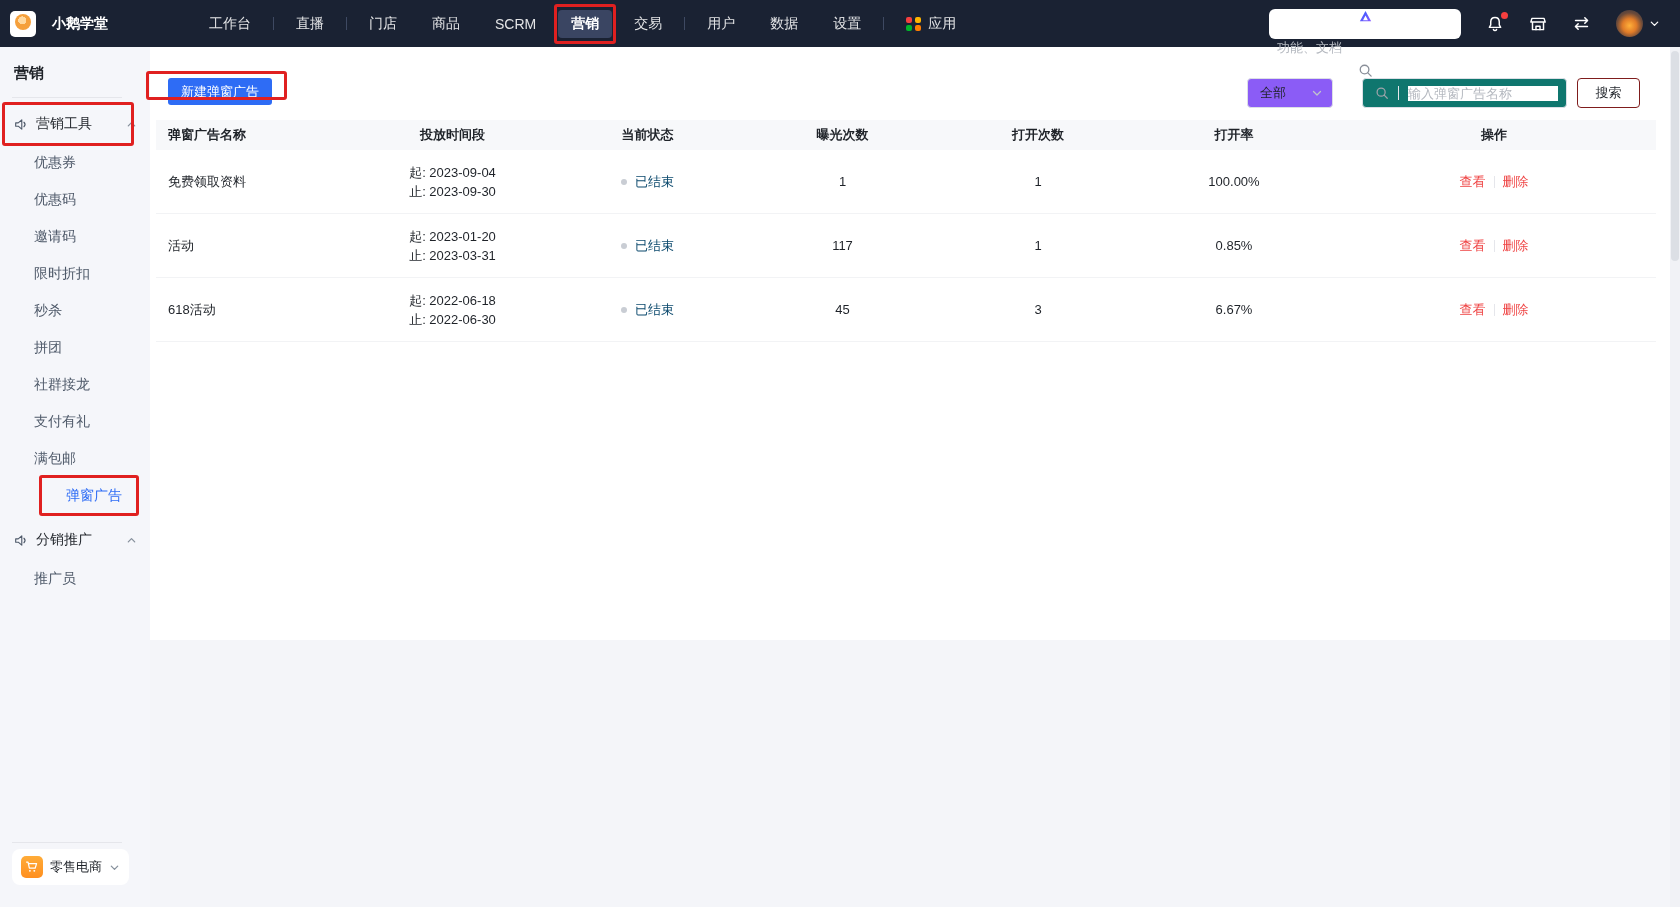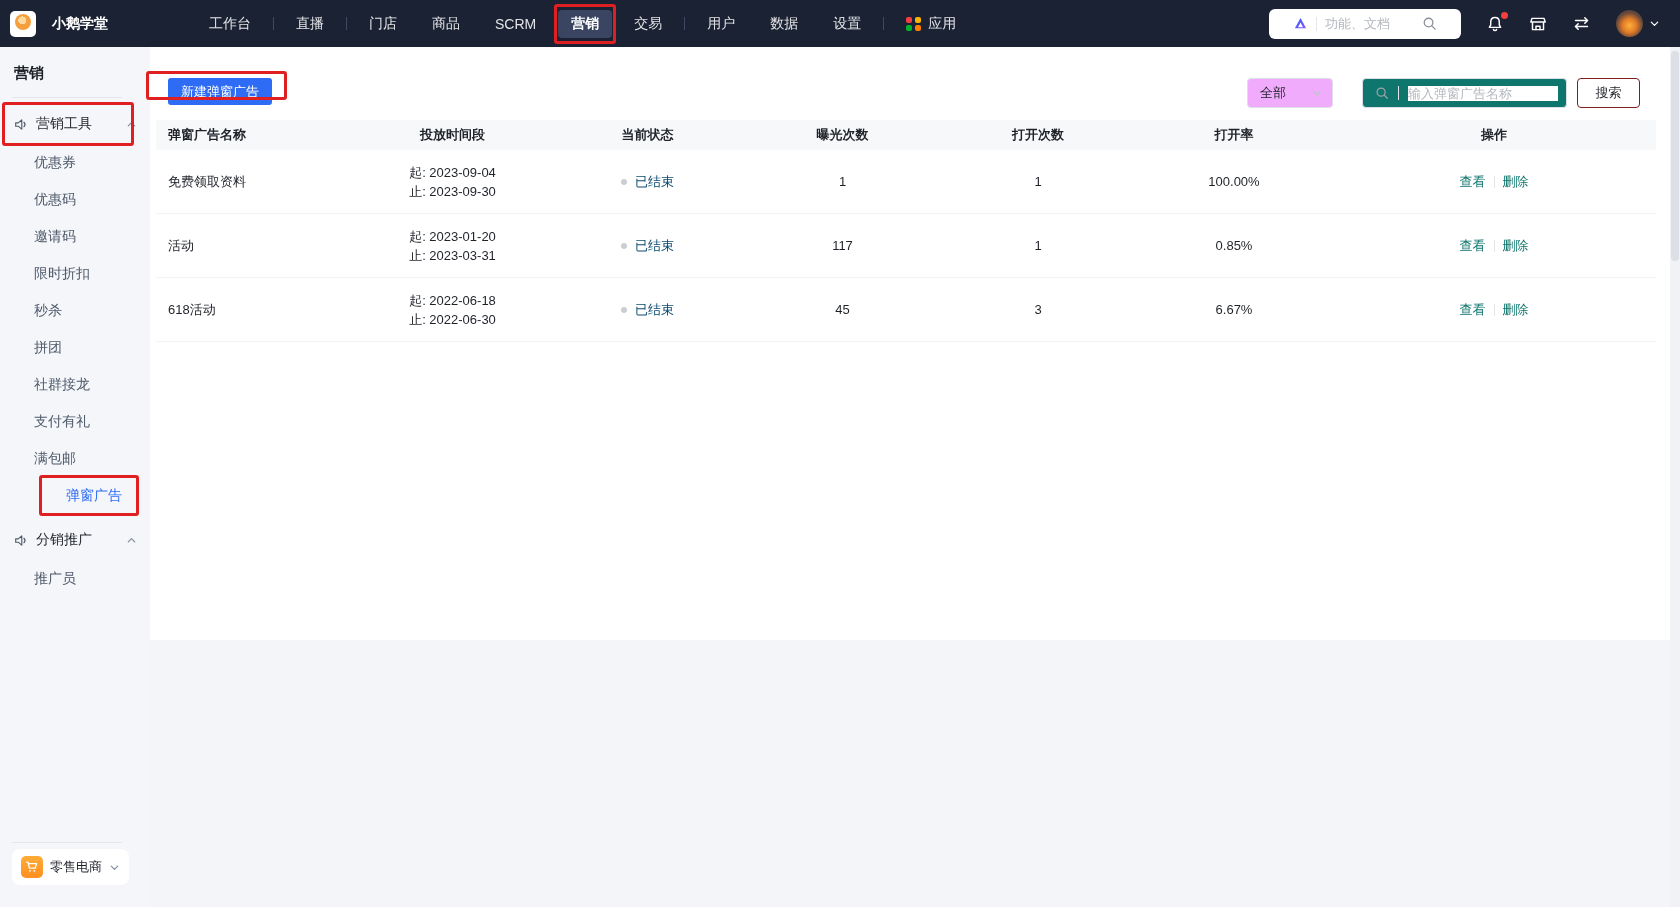--- a/index.html
+++ b/index.html
@@ -21,21 +21,21 @@
   .nav-sep { width:1px; height:13px; background:#3E4962; }
   .apps-grid { display:grid; grid-template-columns:7px 7px; grid-gap:2px; }
   .apps-grid i { width:6px; height:6px; border-radius:2px; display:block; }
   .apps-grid i:nth-child(1){ background:#F53F3F; }
   .apps-grid i:nth-child(2){ background:#FFB400; }
   .apps-grid i:nth-child(3){ background:#00B42A; }
   .apps-grid i:nth-child(4){ background:#FF7D00; }
 
   .top-right { margin-left:auto; display:flex; align-items:center; gap:25px; padding-right:20px; }
   .nav-search { width:192px; height:30px; background:#fff; border-radius:6px; display:flex;
-                align-items:center; padding:0 24px; gap:8px; }
+                align-items:center; padding:0 24px; gap:8px;flex-direction:column; }
   .nav-search .vsep { width:1px; height:14px; background:#E5E6EB; }
   .nav-search input { border:none; outline:none; flex:1; min-width:0; font-size:13px; color:#333; background:transparent; }
   .nav-search input::placeholder { color:#B4B8BF; }
   .icon-btn { position:relative; display:flex; align-items:center; cursor:pointer; }
   .badge-dot { position:absolute; top:-3px; right:-4px; width:7px; height:7px; border-radius:50%; background:#F53F3F; }
   .avatar-wrap { display:flex; align-items:center; gap:6px; cursor:pointer; }
   .avatar { width:27px; height:27px; border-radius:50%;
             background:radial-gradient(circle at 50% 58%, #FFB03A 0%, #E07B28 34%, #6B4A3A 62%, #2E3442 100%); }
 
   
@@ -62,21 +62,21 @@
                 display:flex; align-items:center; justify-content:center; }
   .store-label { font-size:13px; color:#1F2329; }
 
   
   .main { position:absolute; left:150px; top:47px; right:0; bottom:0; }
   .card { background:#fff; height:593px; }
   .toolbar { display:flex; align-items:flex-start; justify-content:space-between; padding:31px 40px 0 18px; }
   .btn-primary { position:relative; height:27px; padding:0 13px; background:#2E6CF5; color:#fff;
                  font-size:13px; border:none; border-radius:3px; cursor:pointer; font-family:inherit; }
   .toolbar-right { display:flex; align-items:center; }
-  .select { width:86px; height:30px; border:1px solid #DCDFE6; border-radius:4px; background:#f0abfc;
+  .select { width:86px; height:30px; border:1px solid #DCDFE6; border-radius:4px; background:#8b5cf6;
             display:flex; align-items:center; justify-content:space-between; padding:0 9px 0 12px;
             font-size:13px; color:#1F2329; cursor:pointer; margin-right:29px; }
   .search-box { width:205px; height:30px; border:1px solid #DCDFE6; border-radius:4px; background:#0f766e;
                 display:flex; align-items:center; gap:9px; padding:0 8px 0 12px; margin-right:10px; }
   .search-box .vsep { width:1px; height:14px; background:#E5E6EB; }
   .search-box input { border:none; outline:none; flex:1; min-width:0; font-size:13px; color:#333; }
   .search-box input::placeholder { color:#B4B8BF; }
   .btn-search { width:63px; height:30px; border:1px solid #7f1d1d; border-radius:4px; background:#fff;
                 font-size:13px; color:#1F2329; cursor:pointer; font-family:inherit; }
 
@@ -85,21 +85,21 @@
   .thead { height:30px; background:#F7F8FA; font-size:13px; font-weight:bold; color:#1F2329; }
   .th { text-align:center; }
   .th.first { text-align:left; padding-left:12px; }
   .trow { height:64px; border-bottom:1px solid #F2F3F5; font-size:13px; color:#1F2329; }
   .td { text-align:center; }
   .td-name { text-align:left; padding-left:12px; }
   .time-inner { display:inline-block; text-align:left; line-height:19px; }
   .td-status { display:flex; align-items:center; justify-content:center; gap:8px; color:#0c4a6e; }
   .status-dot { width:6px; height:6px; border-radius:50%; background:#C9CDD4; }
   .td-actions { display:flex; align-items:center; justify-content:center; gap:8px; }
-  .link { color:#0f766e; cursor:pointer; }
+  .link { color:#ef4444; cursor:pointer; }
   .action-sep { width:1px; height:12px; background:#E5E6EB; }
 
   
   .scrollbar { position:absolute; top:47px; right:0; width:10px; bottom:0; background:#F1F2F6; z-index:6; }
   .scroll-thumb { position:absolute; top:4px; left:1px; width:8px; height:210px; border-radius:4px; background:#DCDFE5; }
 
   svg { display:block; }
 </style>
 </head>
 <body>

